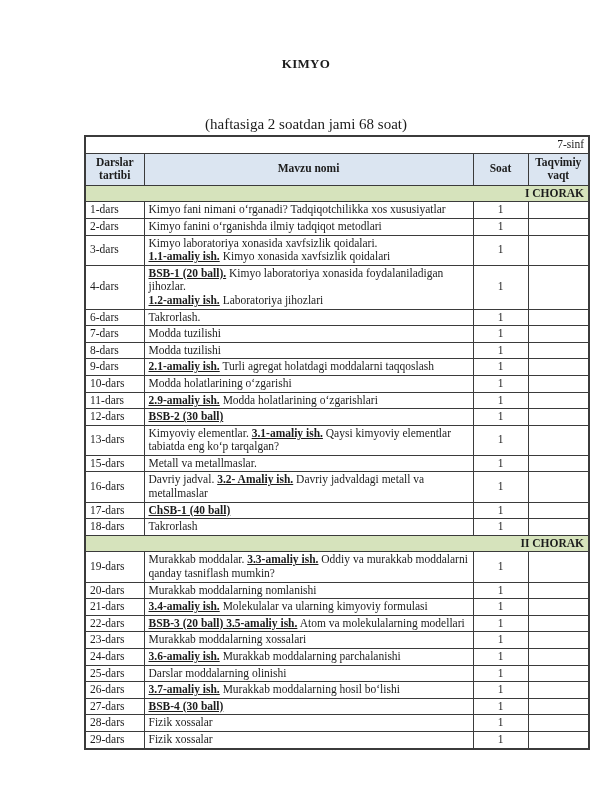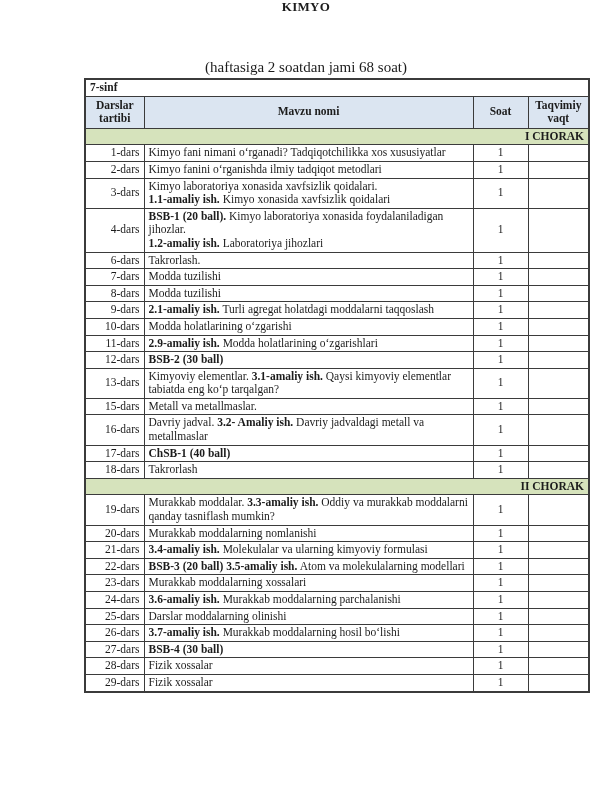--- a/index.html
+++ b/index.html
@@ -1,42 +1,42 @@
 <!DOCTYPE html>
 <html style="--header-bg: #dbe5f1; --section-bg: #d6e3bc; --border: #3b3b3b; --text: #1c1c1c;"><head>
 <meta charset="utf-8">
 <style>
   html,body{margin:0;padding:0;background:#888;}
   .sheet{
     width:612px;height:792px;background:#ffffff;margin:0 auto;position:relative;
     font-family:"Liberation Serif","DejaVu Serif",serif;color:var(--text,#1c1c1c);
     overflow:hidden;
   }
-  .titleblock{text-align:center;}
+  .titleblock{padding-top:57px;text-align:center;}
   .doc-title{font-size:13px;font-weight:bold;line-height:14px;letter-spacing:.3px;}
   .doc-subtitle{font-size:15px;line-height:14px;margin-top:46px;}
   table.curriculum{
     border-collapse:collapse;table-layout:fixed;
     margin-left:84px;margin-top:4px;width:504px;
     font-size:11.5px;line-height:13.6px;
   }
   table.curriculum td,table.curriculum th{
     border:1px solid var(--border,#3b3b3b);
     padding:1px 4px;vertical-align:middle;
     overflow:hidden;
   }
   table.curriculum{border:2px solid var(--border,#3b3b3b);}
-  th.grade{background:#ffffff;font-weight:bold;text-align:left;font-size:11.5px;padding:1px 2px;}
+  th.grade{background:#ffffff;font-weight:normal;text-align:right;font-size:11.5px;padding:1px 2px;}
   tr.colhead th{background:var(--header-bg,#dbe5f1);font-weight:bold;text-align:center;padding:2px 2px;}
   td.section{background:var(--section-bg,#d6e3bc);font-weight:bold;text-align:right;padding:1px 2px;}
-  td.order{text-align:right;}
+  td.order{text-align:left;}
   td.mavzu{text-align:left;}
   td.soat{text-align:center;}
   td.taqvimiy{text-align:center;}
-  .b{font-weight:bold;}
+  .b{font-weight:bold;text-decoration:underline;}
   col.c-order{width:59px;}
   col.c-mavzu{width:329px;}
   col.c-soat{width:55px;}
   col.c-taqvimiy{width:61px;}
 </style>
 </head>
 <body>
 
 <div class="sheet">
   <div class="titleblock">

